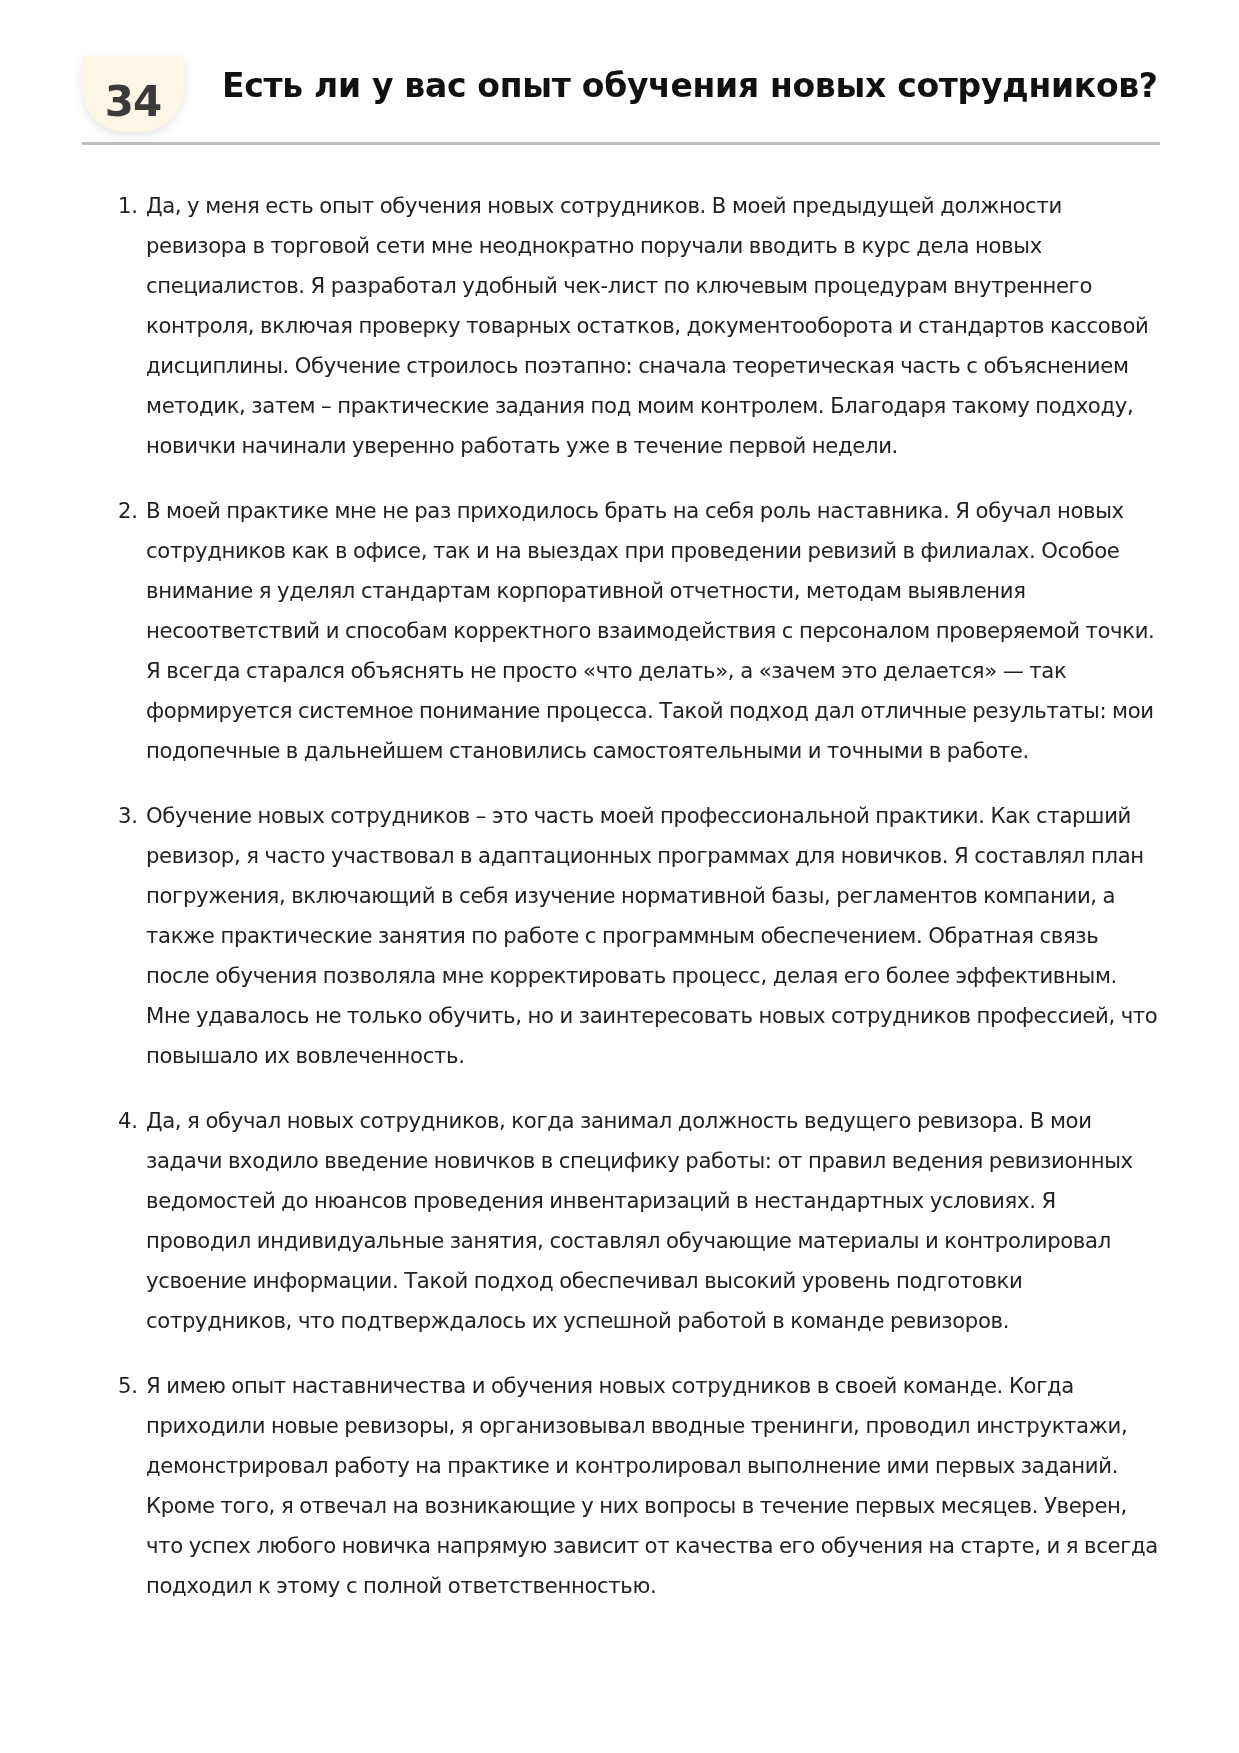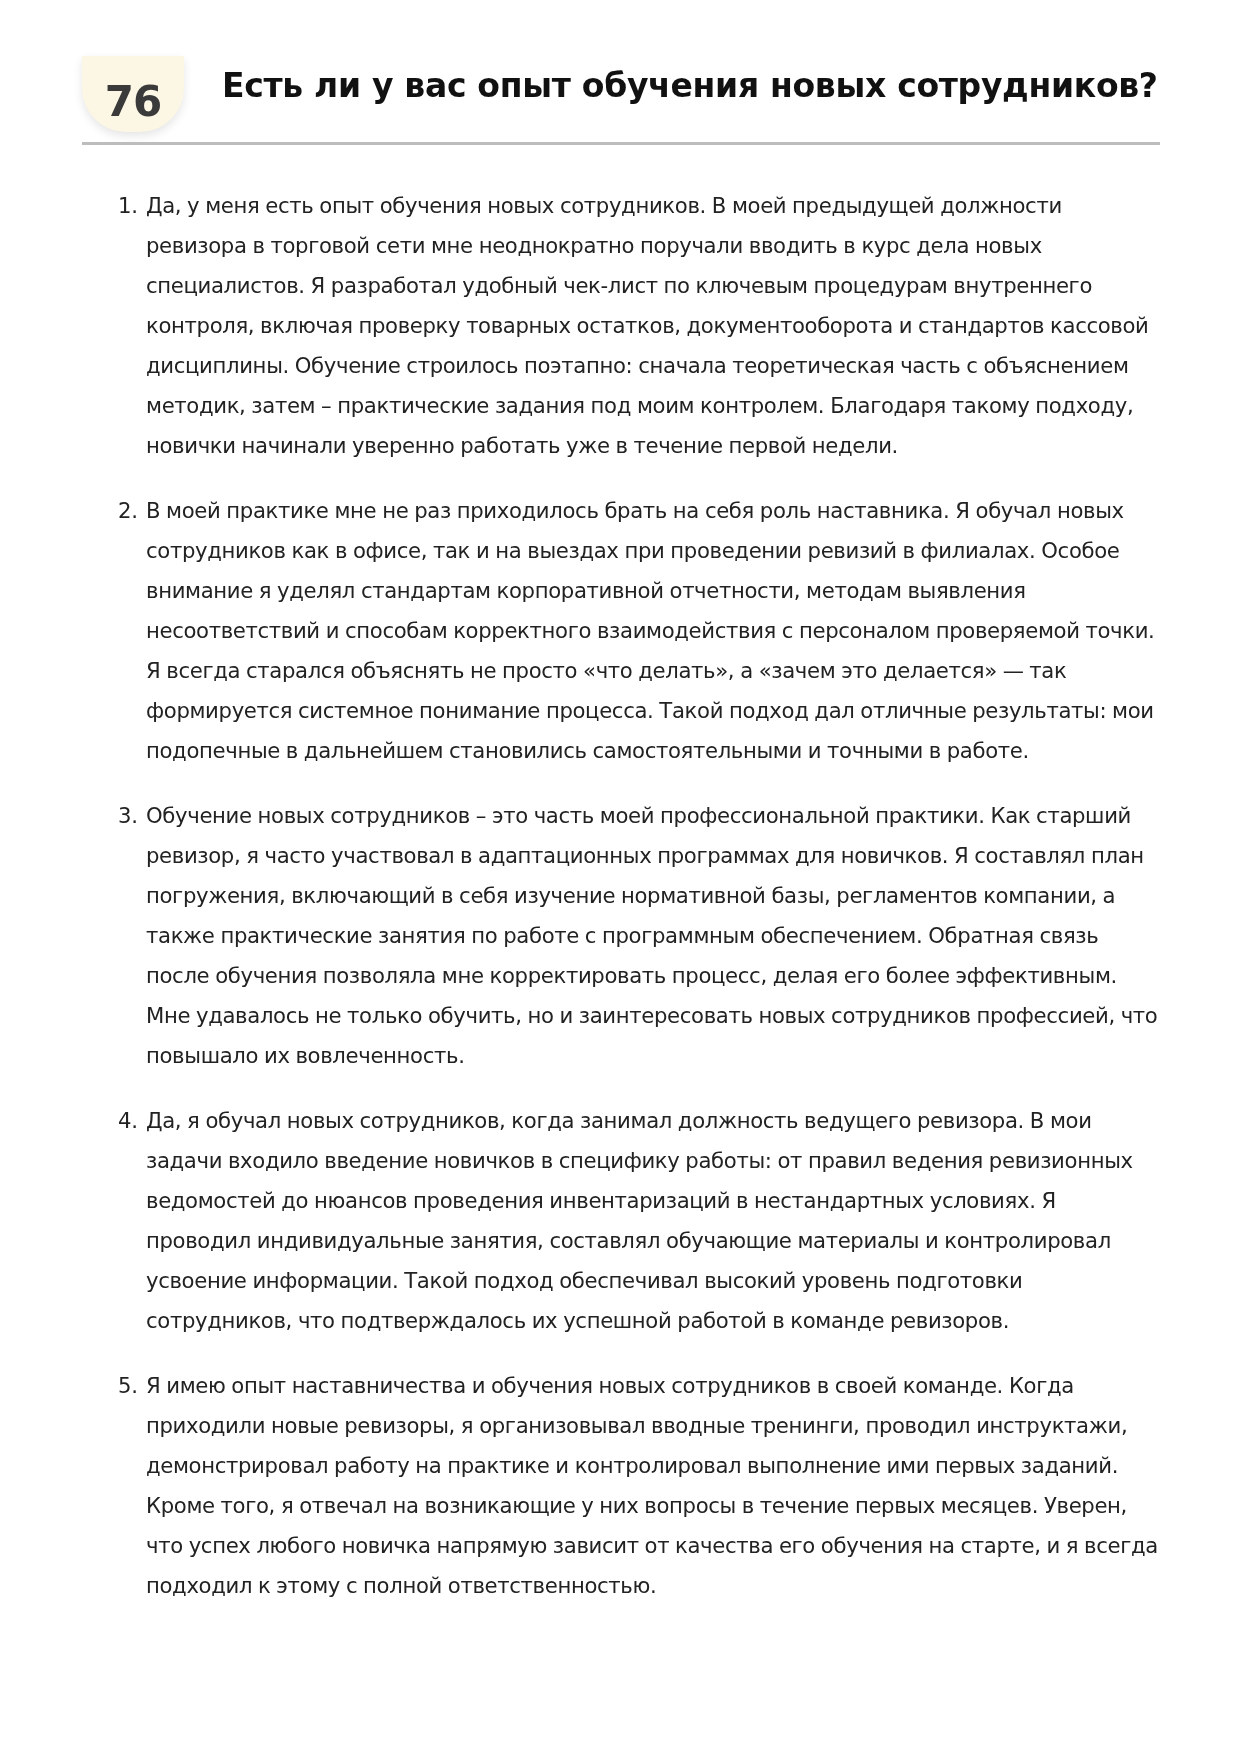--- a/index.html
+++ b/index.html
@@ -87,21 +87,21 @@
       position: absolute;
       left: 10px;
       top: 0;
     }
   </style>
 </head>
 <body>
 
 <div class="header">
   <div class="badge">
-    <span class="badge-num">76</span>
+    <span class="badge-num">34</span>
   </div>
   <div class="title">Есть ли у вас опыт обучения новых сотрудников?</div>
 </div>
 <div class="divider"></div>
 
 <ol class="answers">
   <li class="answer">
     <span class="answer-num">1.</span>
     <span>Да, у меня есть опыт обучения новых сотрудников. В моей предыдущей должности ревизора в торговой сети мне неоднократно поручали вводить в курс дела новых специалистов. Я разработал удобный чек-лист по ключевым процедурам внутреннего контроля, включая проверку товарных остатков, документооборота и стандартов кассовой дисциплины. Обучение строилось поэтапно: сначала теоретическая часть с объяснением методик, затем – практические задания под моим контролем. Благодаря такому подходу, новички начинали уверенно работать уже в течение первой недели.</span>
   </li>

